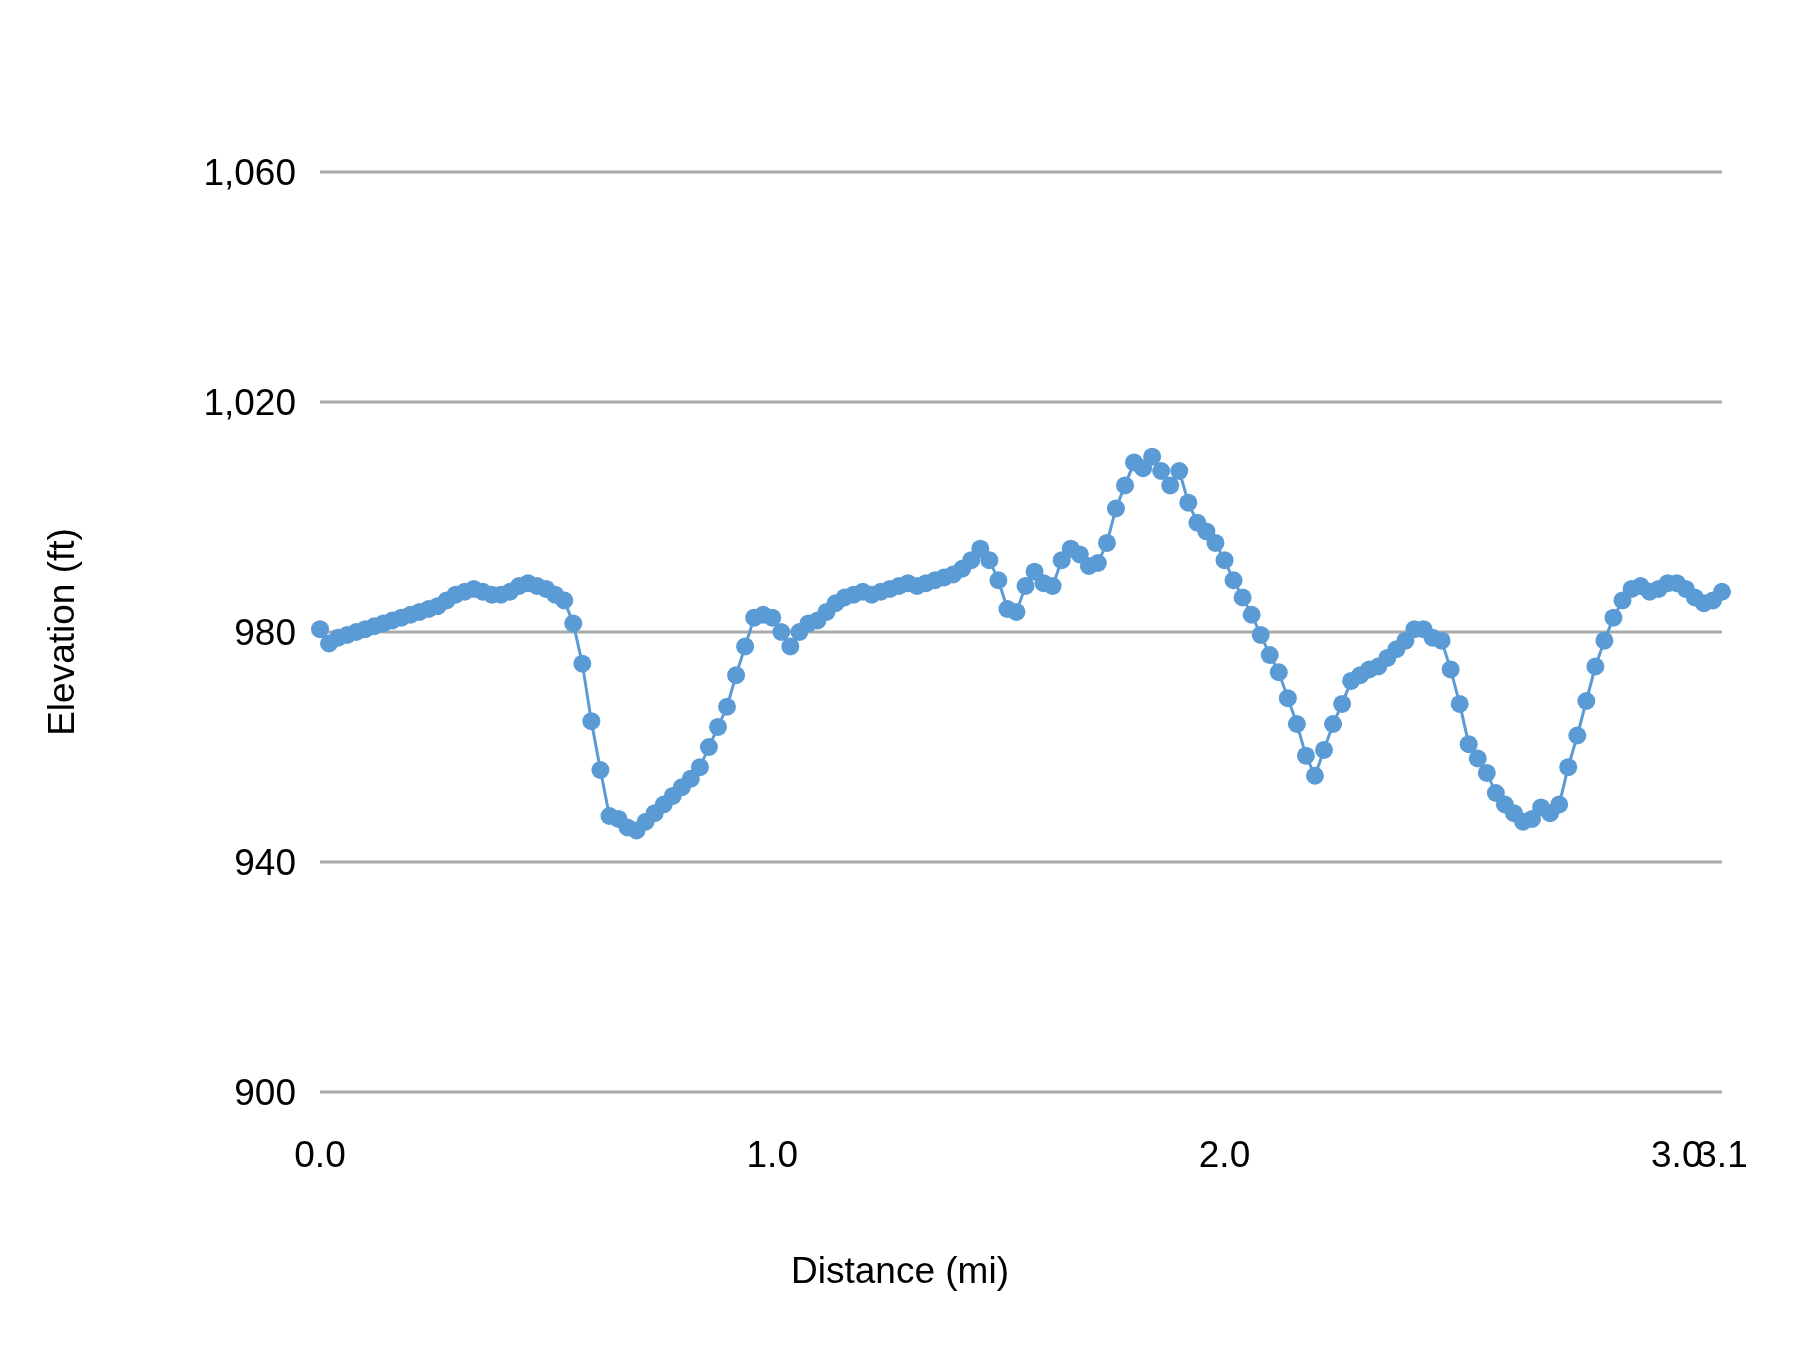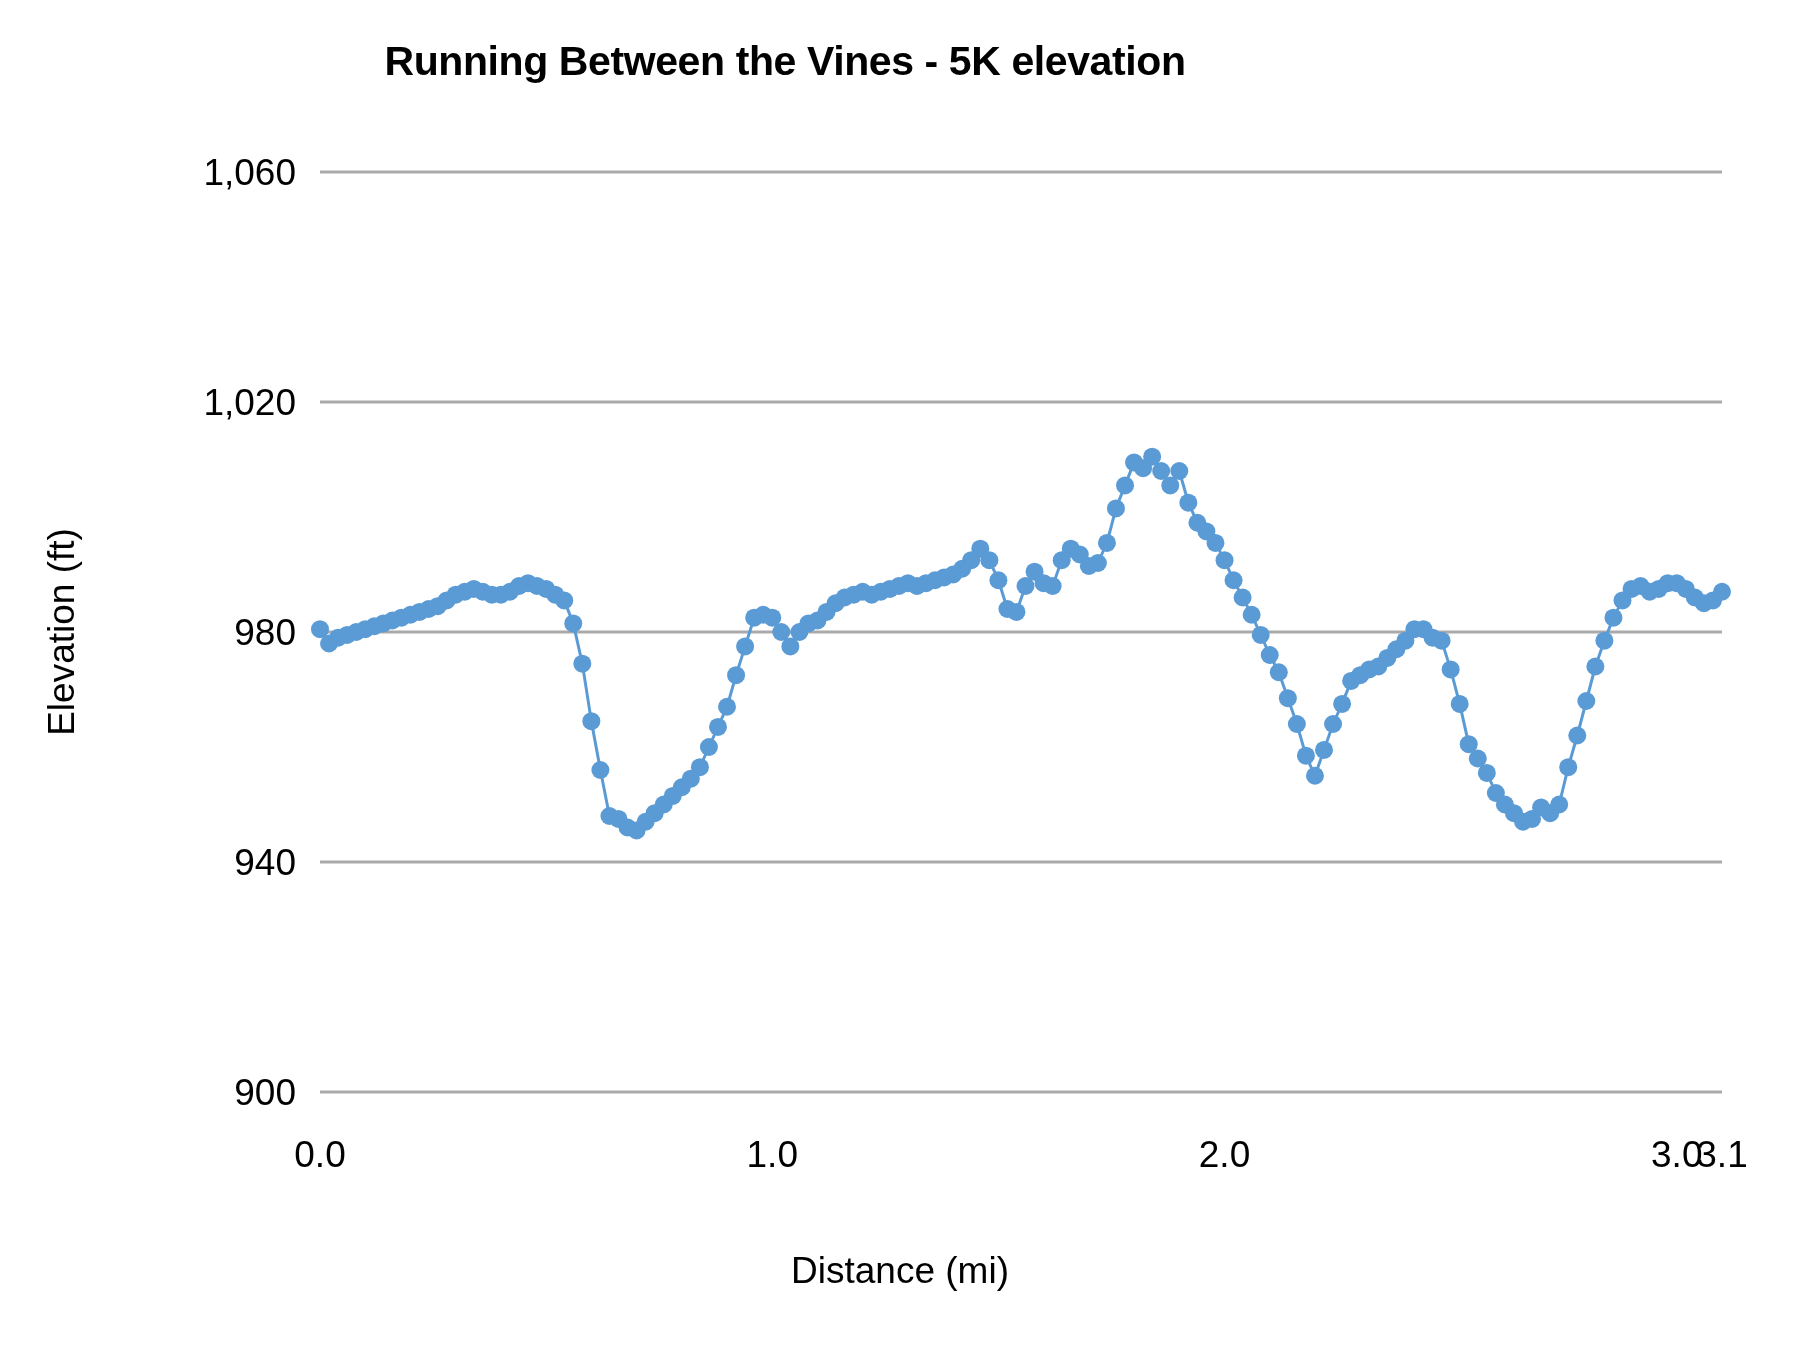--- a/index.html
+++ b/index.html
@@ -47,21 +47,20 @@
     font-family: "Liberation Sans", sans-serif;
     font-size: 37px;
     fill: #000000;
   }
 </style>
 </head>
 <body>
 
 <div id="chart-root">
 
-  <div id="chart-title">Running Between the Vines - 5K elevation</div>
 
   <svg id="plot-svg" width="1800" height="1350">
 
     <g id="gridlines">
         <line x1="320" x2="1722" y1="1092" y2="1092" stroke="#aaaaaa" stroke-width="3"></line>
         <line x1="320" x2="1722" y1="862" y2="862" stroke="#aaaaaa" stroke-width="3"></line>
         <line x1="320" x2="1722" y1="632" y2="632" stroke="#aaaaaa" stroke-width="3"></line>
         <line x1="320" x2="1722" y1="402" y2="402" stroke="#aaaaaa" stroke-width="3"></line>
         <line x1="320" x2="1722" y1="172" y2="172" stroke="#aaaaaa" stroke-width="3"></line>
       </g>

